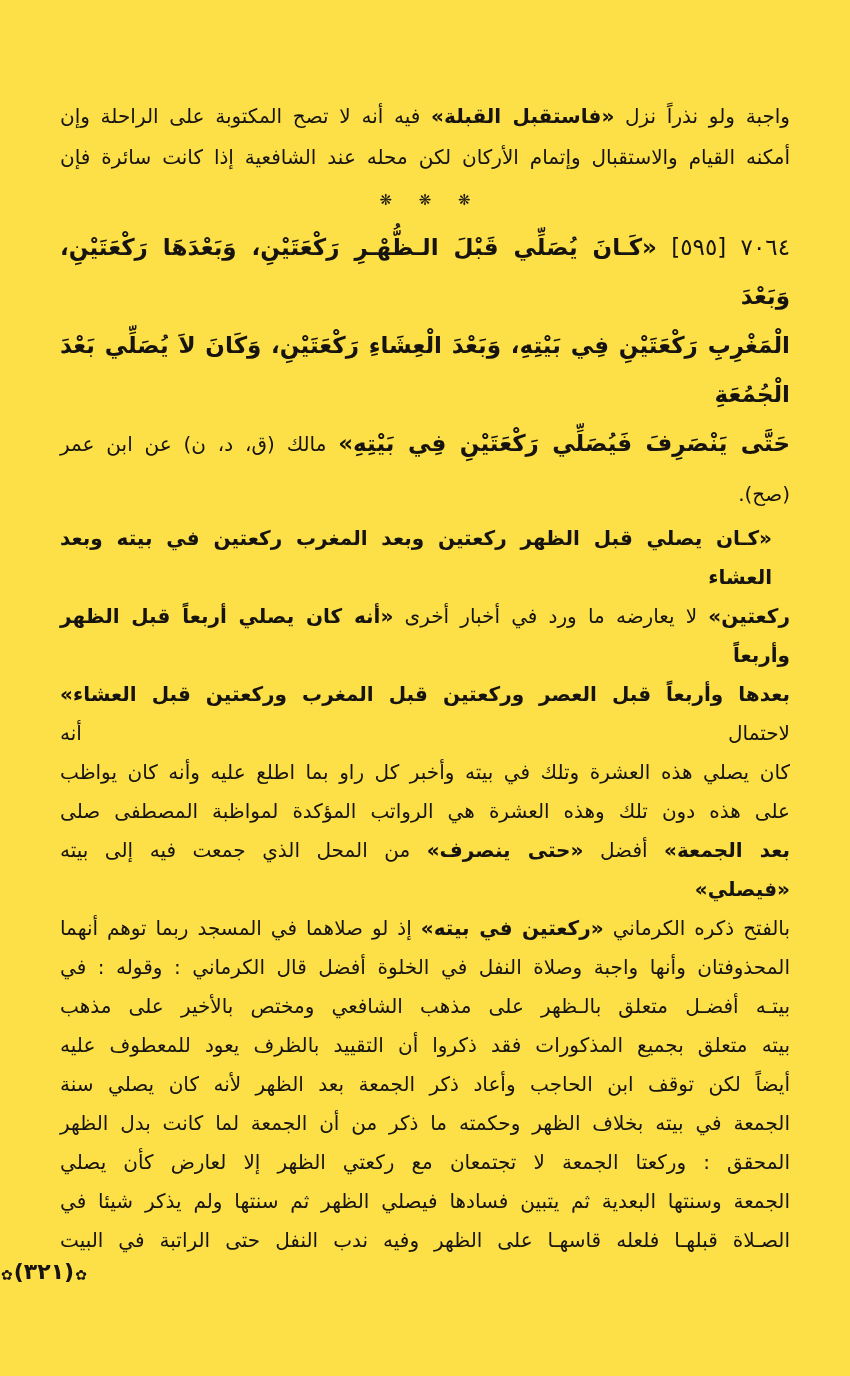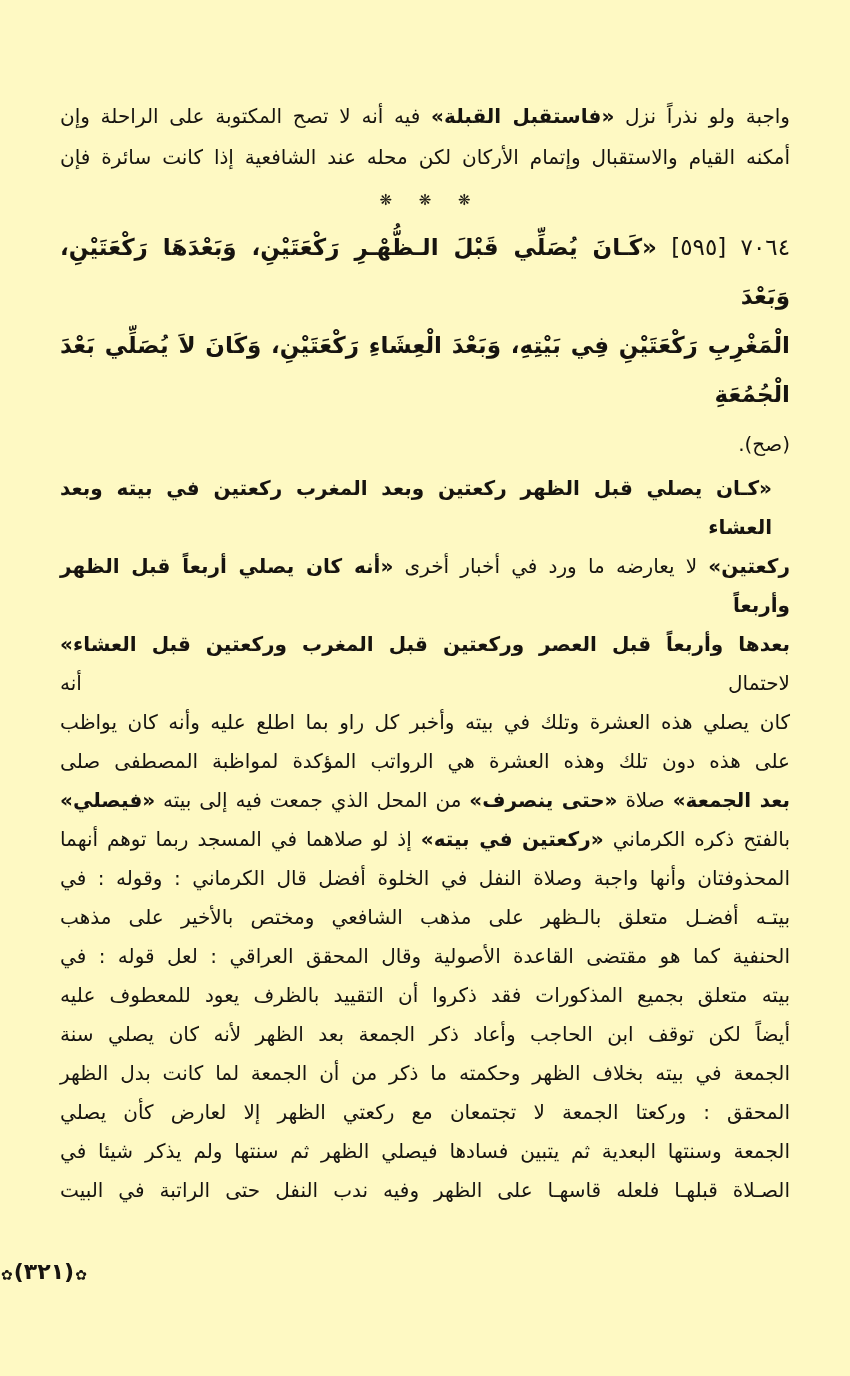--- a/index.html
+++ b/index.html
@@ -1,19 +1,19 @@
 <!DOCTYPE html>
 <html lang="ar" dir="rtl"><head>
 <meta charset="utf-8">
 <style>
   html,body{margin:0;padding:0;background:#ffffff;}
   .page{
     position:relative;
     width:850px;height:1376px;
-    background:#fef9c3;
+    background:#fde047;
     font-family:"DejaVu Sans",sans-serif;
     color:#17140f;
     direction:rtl;
     overflow:hidden;
   }
   .content{
     position:absolute;
     top:96px;right:60px;
     width:730px;
     direction:rtl;
@@ -69,33 +69,33 @@
 <div class="page">
   <div class="content">
       <div class="para body intro">
         <div class="line"><span class="seg">واجبة ولو نذراً نزل </span><b class="seg">«فاستقبل القبلة»</b><span class="seg"> فيه أنه لا تصح المكتوبة على الراحلة وإن</span></div>
         <div class="line"><span class="seg">أمكنه القيام والاستقبال وإتمام الأركان لكن محله عند الشافعية إذا كانت سائرة فإن</span></div>
       </div>
       <div class="separator">❋ ❋ ❋</div>
       <div class="para hadith">
         <div class="line"><span class="seg">٧٠٦٤ [٥٩٥] </span><b class="seg">«كَـانَ يُصَلِّي قَبْلَ الـظُّهْـرِ رَكْعَتَيْنِ، وَبَعْدَهَا رَكْعَتَيْنِ، وَبَعْدَ</b></div>
         <div class="line"><b class="seg">الْمَغْرِبِ رَكْعَتَيْنِ فِي بَيْتِهِ، وَبَعْدَ الْعِشَاءِ رَكْعَتَيْنِ، وَكَانَ لاَ يُصَلِّي بَعْدَ الْجُمُعَةِ</b></div>
+        <div class="line"><b class="seg">حَتَّى يَنْصَرِفَ فَيُصَلِّي رَكْعَتَيْنِ فِي بَيْتِهِ»</b><span class="seg sm"> مالك (ق، د، ن) عن ابن عمر</span></div>
         <div class="line end"><span class="seg sm">(صح).</span></div>
       </div>
       <div class="para body">
         <div class="line indent"><b class="seg">«كـان يصلي قبل الظهر ركعتين وبعد المغرب ركعتين في بيته وبعد العشاء</b></div>
         <div class="line"><b class="seg">ركعتين»</b><span class="seg"> لا يعارضه ما ورد في أخبار أخرى </span><b class="seg">«أنه كان يصلي أربعاً قبل الظهر وأربعاً</b></div>
         <div class="line"><b class="seg">بعدها وأربعاً قبل العصر وركعتين قبل المغرب وركعتين قبل العشاء»</b><span class="seg"> لاحتمال أنه</span></div>
         <div class="line"><span class="seg">كان يصلي هذه العشرة وتلك في بيته وأخبر كل راو بما اطلع عليه وأنه كان يواظب</span></div>
         <div class="line"><span class="seg">على هذه دون تلك وهذه العشرة هي الرواتب المؤكدة لمواظبة المصطفى صلى</span></div>
-        <div class="line"><b class="seg">بعد الجمعة»</b><span class="seg"> صلاة </span><b class="seg">«حتى ينصرف»</b><span class="seg"> من المحل الذي جمعت فيه إلى بيته </span><b class="seg">«فيصلي»</b></div>
+        <div class="line"><b class="seg">بعد الجمعة»</b><span class="seg"> أفضل </span><b class="seg">«حتى ينصرف»</b><span class="seg"> من المحل الذي جمعت فيه إلى بيته </span><b class="seg">«فيصلي»</b></div>
         <div class="line"><span class="seg">بالفتح ذكره الكرماني </span><b class="seg">«ركعتين في بيته»</b><span class="seg"> إذ لو صلاهما في المسجد ربما توهم أنهما</span></div>
         <div class="line"><span class="seg">المحذوفتان وأنها واجبة وصلاة النفل في الخلوة أفضل قال الكرماني : وقوله : في</span></div>
         <div class="line"><span class="seg">بيتـه أفضـل متعلق بالـظهر على مذهب الشافعي ومختص بالأخير على مذهب</span></div>
-        <div class="line"><span class="seg">الحنفية كما هو مقتضى القاعدة الأصولية وقال المحقق العراقي : لعل قوله : في</span></div>
         <div class="line"><span class="seg">بيته متعلق بجميع المذكورات فقد ذكروا أن التقييد بالظرف يعود للمعطوف عليه</span></div>
         <div class="line"><span class="seg">أيضاً لكن توقف ابن الحاجب وأعاد ذكر الجمعة بعد الظهر لأنه كان يصلي سنة</span></div>
         <div class="line"><span class="seg">الجمعة في بيته بخلاف الظهر وحكمته ما ذكر من أن الجمعة لما كانت بدل الظهر</span></div>
         <div class="line"><span class="seg">المحقق : وركعتا الجمعة لا تجتمعان مع ركعتي الظهر إلا لعارض كأن يصلي</span></div>
         <div class="line"><span class="seg">الجمعة وسنتها البعدية ثم يتبين فسادها فيصلي الظهر ثم سنتها ولم يذكر شيئا في</span></div>
         <div class="line"><span class="seg">الصـلاة قبلهـا فلعله قاسهـا على الظهر وفيه ندب النفل حتى الراتبة في البيت</span></div>
       </div>
     </div>
   <div class="footer"><span class="orn">✿</span><span class="pnum">(٣٢١)</span><span class="orn">✿</span></div>
 </div>

